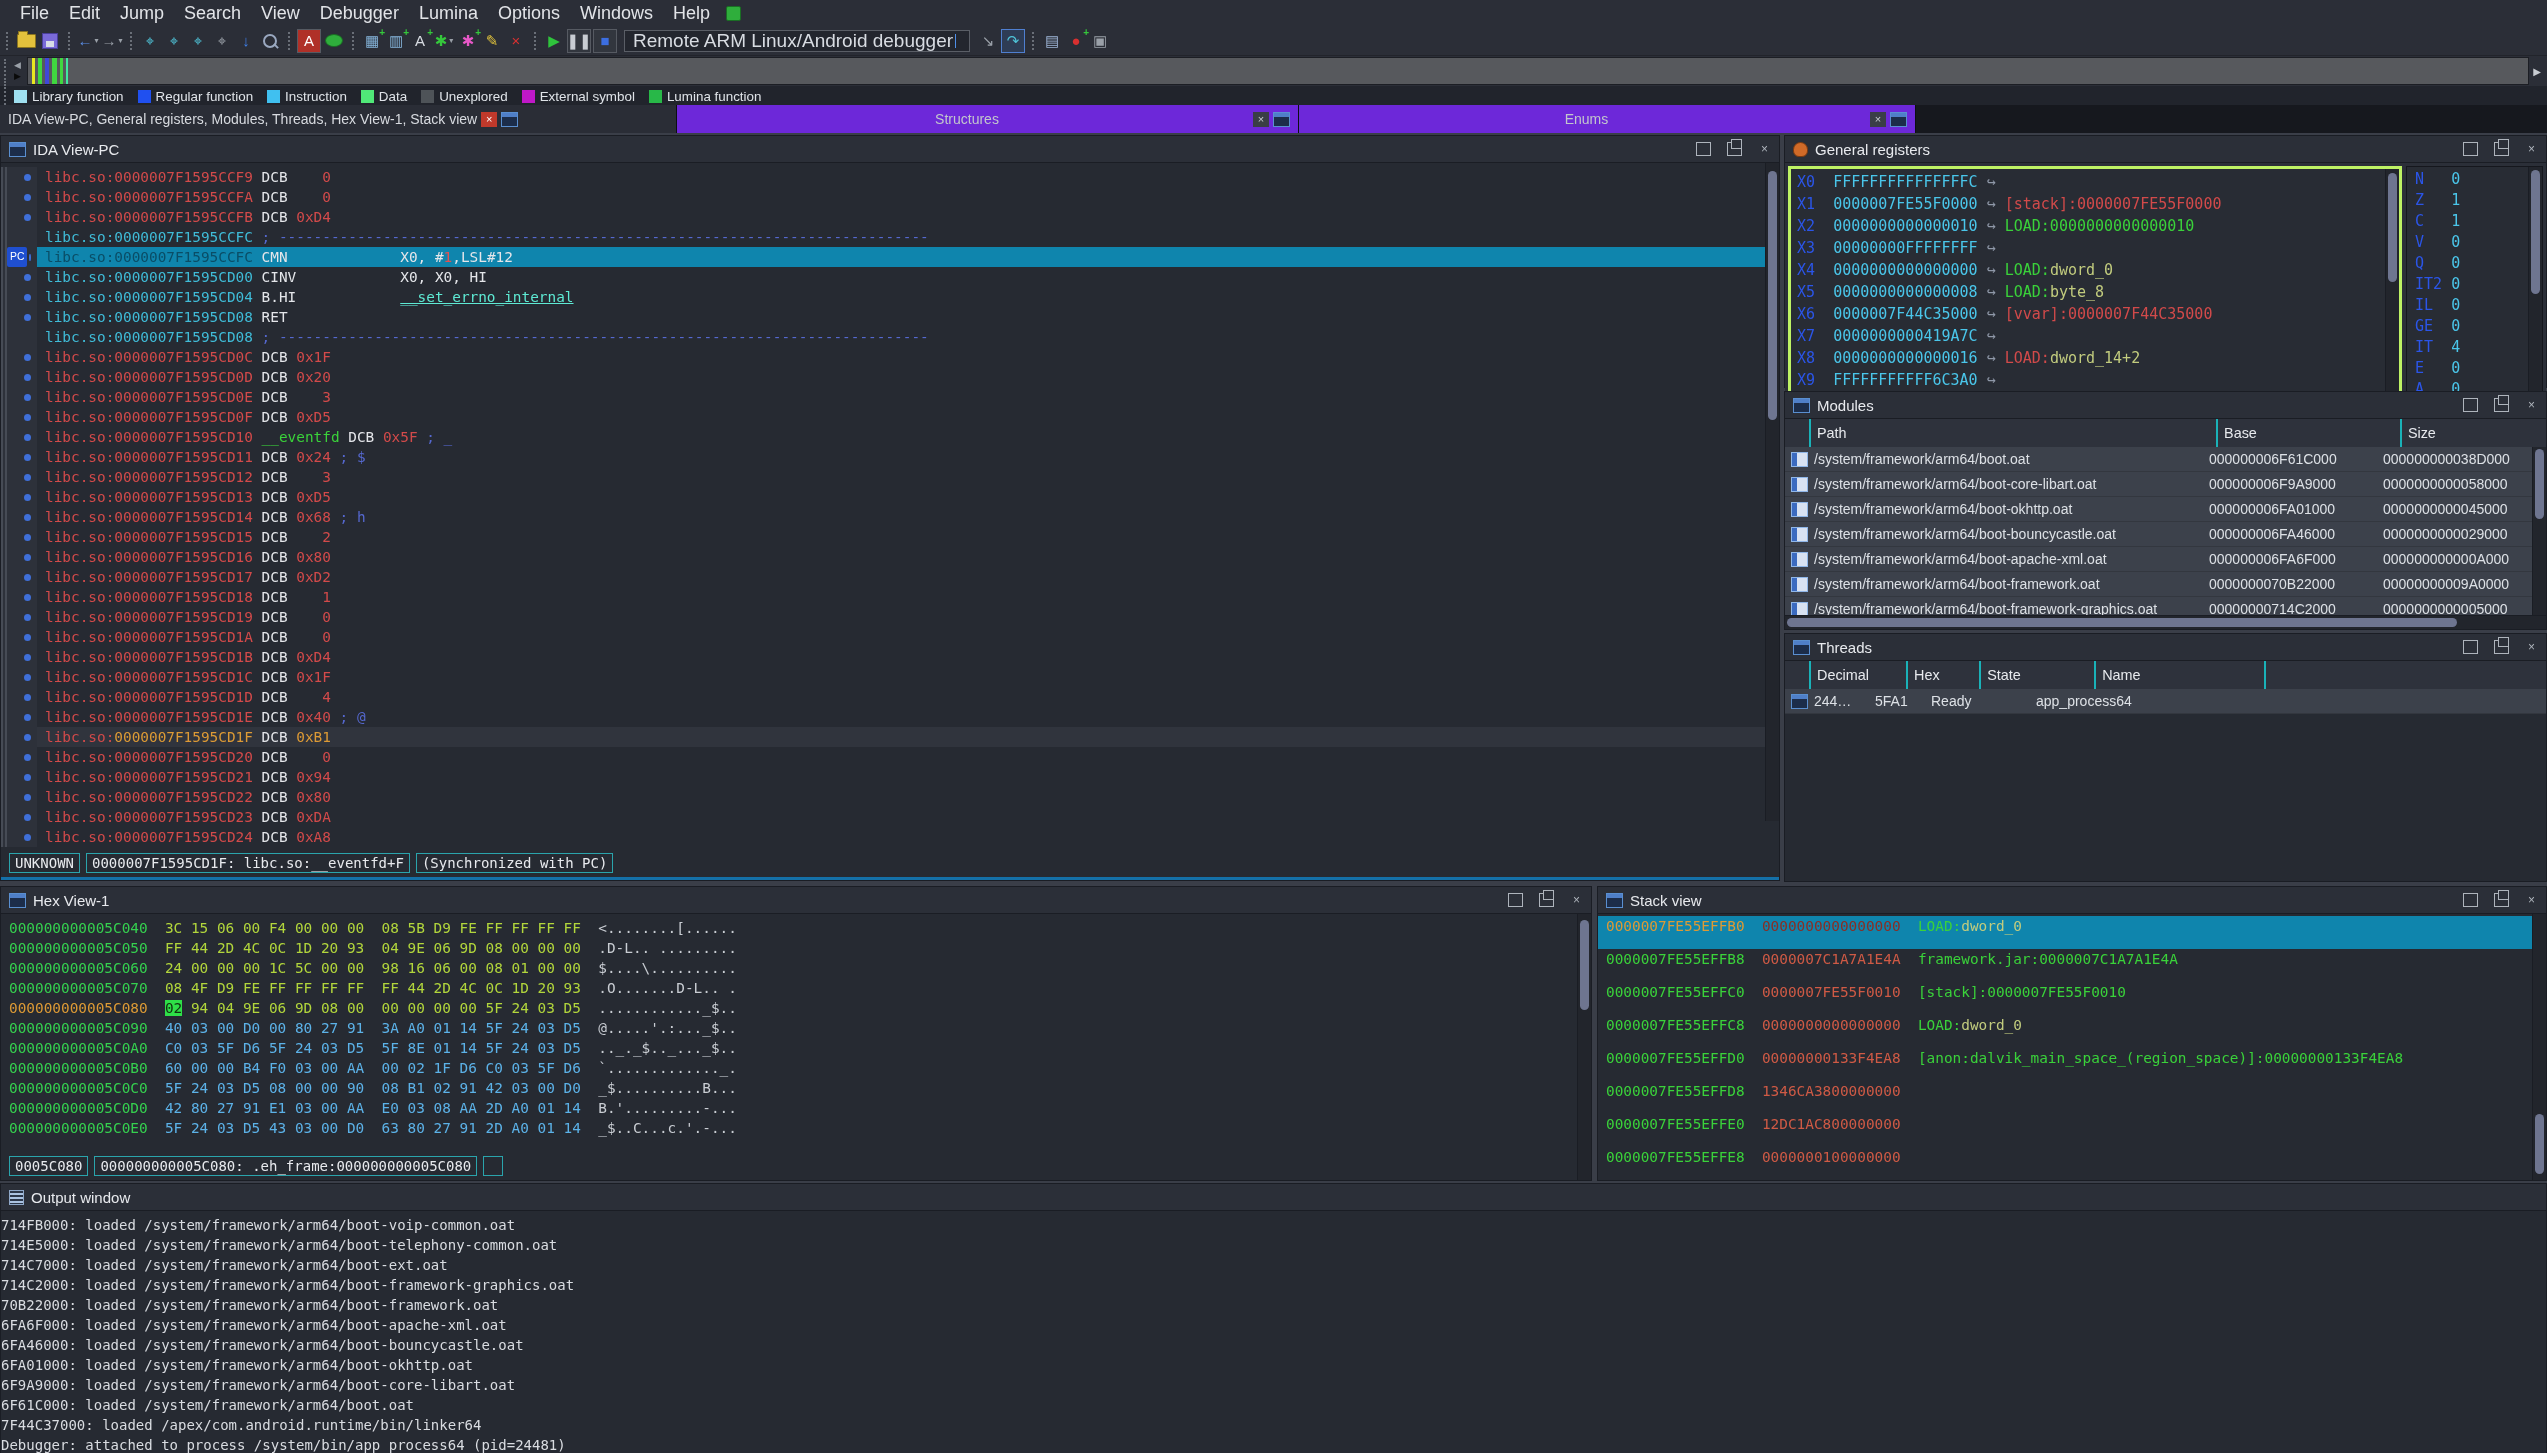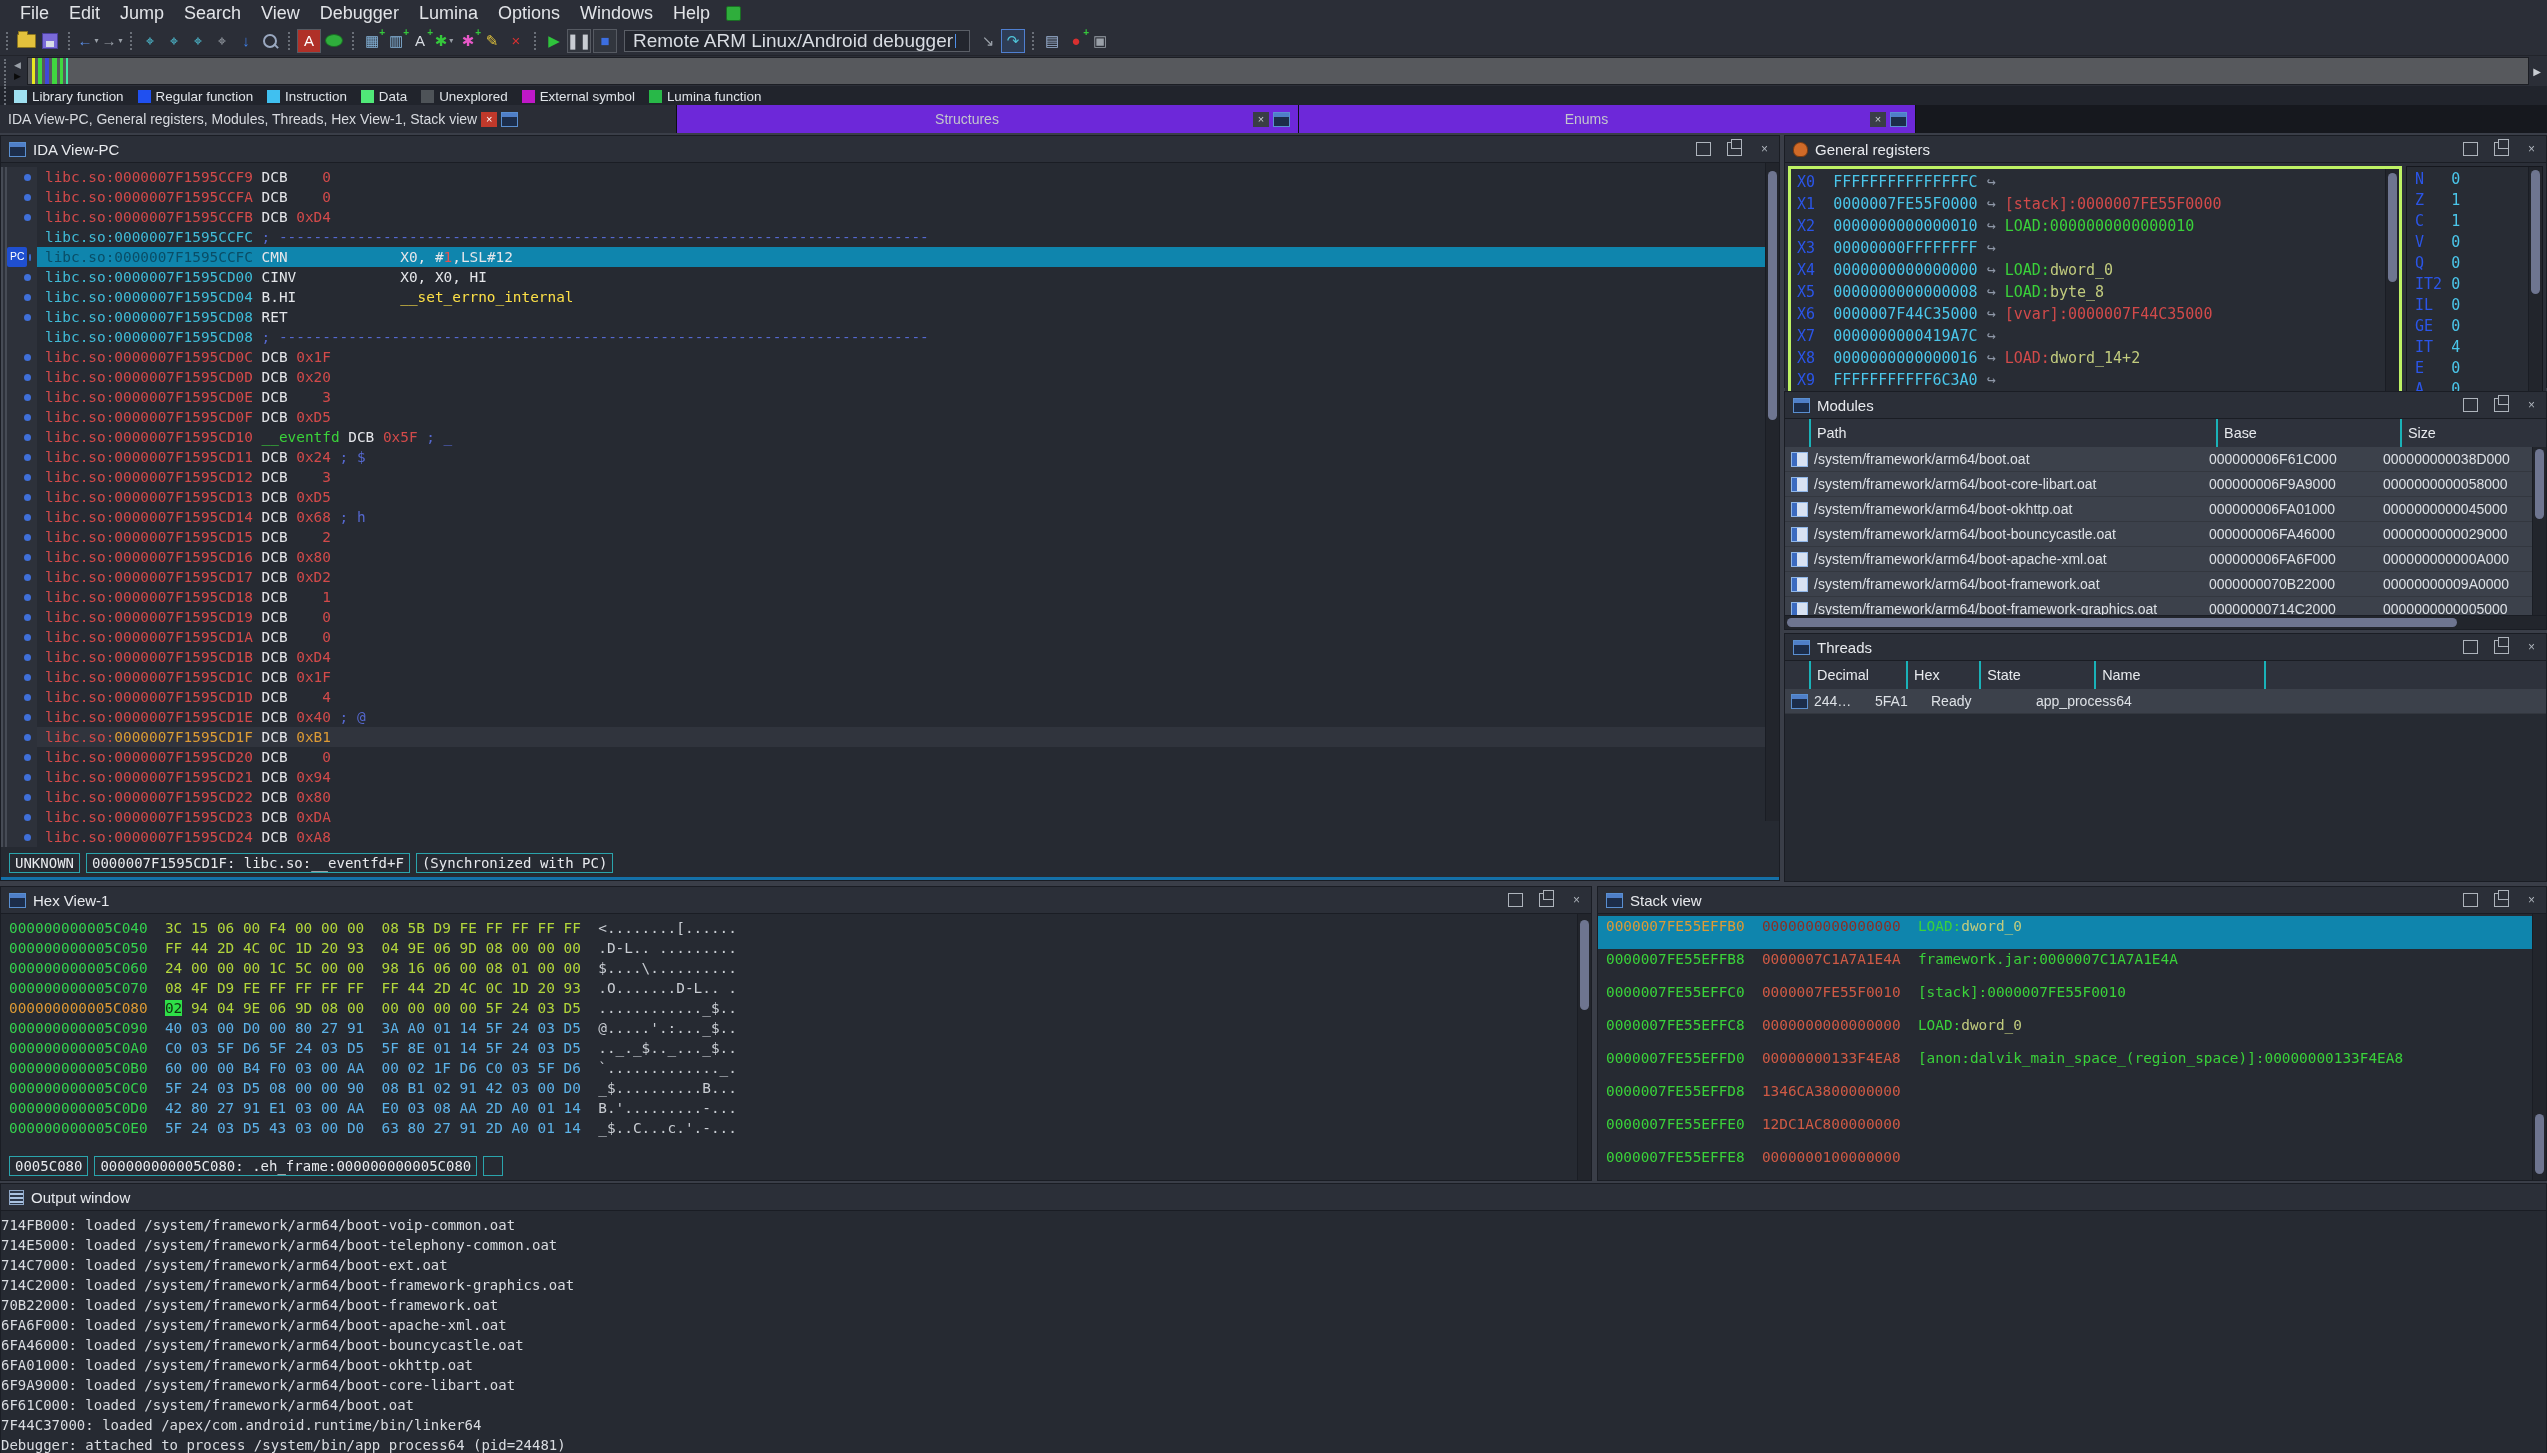--- a/index.html
+++ b/index.html
@@ -79,21 +79,21 @@
   .dis-body{flex:1;display:flex;position:relative;overflow:hidden;}
   .dis-lines{flex:1;display:flex;flex-direction:column;padding-top:4px;}
   .dline{height:20px;line-height:20px;display:flex;white-space:pre;font-size:14.4px;}
   .gut{width:36px;min-width:36px;background:#2d313a;border-left:6px double #464b55;display:flex;align-items:center;justify-content:flex-end;padding-right:6px;box-sizing:border-box;}
   .bp{width:7px;height:7px;border-radius:50%;background:#3f6fd8;}
   .pcbadge{background:#1f4fd0;color:#fff;font-size:10.4px;border-radius:2px;padding:0 3px;margin-right:2px;font-family:"Liberation Sans",sans-serif;}
   .codetxt{padding-left:8px;text-align:center;}
   .dline.hl{background:#0f85ad;}
   .dline.cur{background:#30343d;}
   .r{color:#d24a4a;} .c{color:#3fbcd8;} .b{color:#5568cf;} .g{color:#3ad23a;}
-  .y{color:#fde047;} .o{color:#dd9a35;} .rv{color:#e05252;} .hd{color:#0a4d66;} .w{color:#e4e6ea;}
+  .y{color:#5eead4;text-decoration:underline;} .o{color:#dd9a35;} .rv{color:#e05252;} .hd{color:#0a4d66;} .w{color:#e4e6ea;}
   .sbar{display:flex;align-items:center;gap:6px;padding:2px 6px 4px 8px;font-size:14px;color:#e8eaee;margin-top:auto;}
   .sbox{border:1px solid #2aa4ac;padding:0 5px;line-height:18px;white-space:pre;min-width:8px;min-height:18px;}
   .hline{height:3px;background:#1470a8;}
   .vscroll{position:absolute;top:0;bottom:0;right:0;width:13px;background:#22252c;border-left:1px solid #1a1d24;}
   .thumb{position:absolute;left:2px;right:2px;background:#6e7590;border-radius:5px;}
   .hthumb{position:absolute;top:2px;bottom:2px;background:#6e7590;border-radius:5px;}
   .hscroll{position:relative;height:13px;background:#22252c;border-top:1px solid #1a1d24;}
 
   
   .reg-body{flex:1;display:flex;gap:4px;padding:3px;box-sizing:border-box;background:#2b2f38;}

